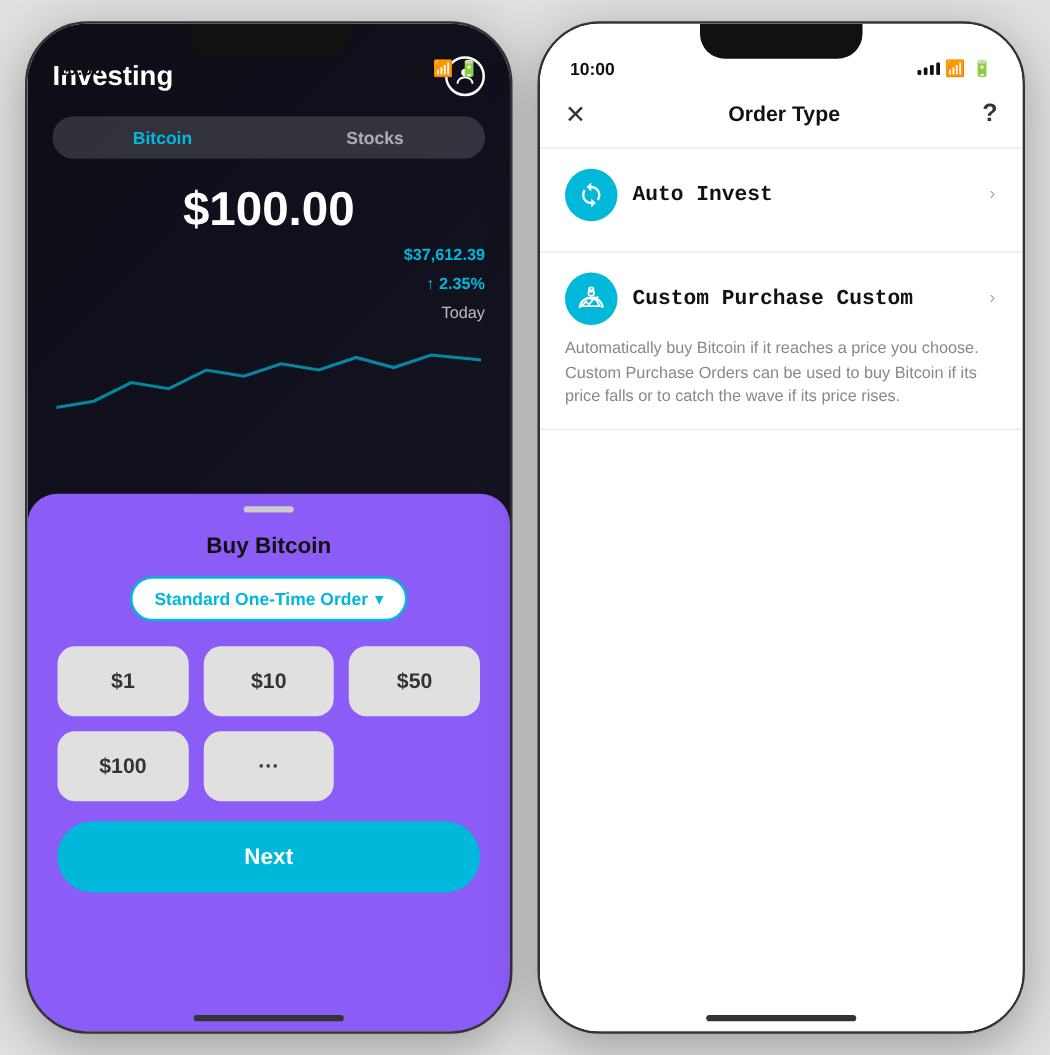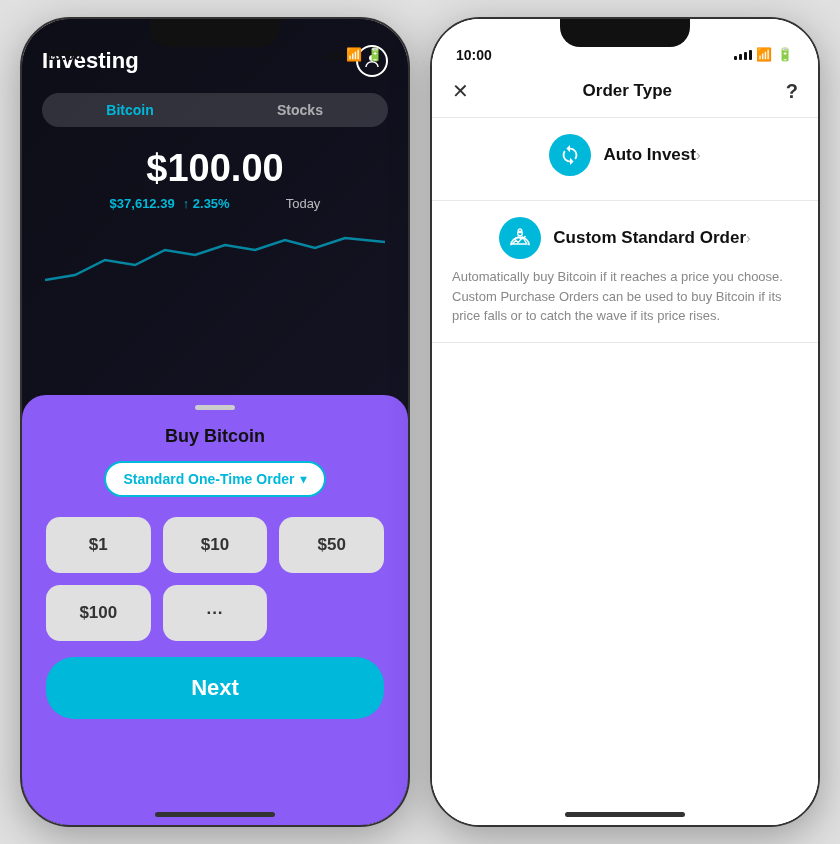--- a/index.html
+++ b/index.html
@@ -129,20 +129,21 @@
       font-weight: 700;
       color: #fff;
     }
     .btc-meta {
       display: flex;
       justify-content: center;
       align-items: flex-end;
       gap: 8px;
       margin-top: 6px;
       font-size: 13px;
+      flex-direction: column;
     }
     .btc-usd { color: #00b8d9; font-weight: 600; }
     .btc-change { color: #00b8d9; font-weight: 600; }
     .btc-today { color: rgba(255,255,255,0.7); margin-left: 48px; }
 
     .chart-area {
       height: 70px;
       display: flex;
       align-items: center;
       justify-content: center;
@@ -204,21 +205,21 @@
       font-size: 17px;
       font-weight: 600;
       color: #333;
     }
 
     .next-btn {
       background: #00b8d9;
       border-radius: 28px;
       padding: 18px 0;
       text-align: center;
-      font-size: 22px;
+      font-size: 18px;
       font-weight: 700;
       color: #fff;
       margin-top: 8px;
     }
 
     .home-indicator {
       position: absolute;
       bottom: 8px;
       left: 50%;
       transform: translateX(-50%);
@@ -259,22 +260,23 @@
       color: #333;
     }
 
     .order-option {
       padding: 16px 20px;
       border-bottom: 1px solid #e8e8e8;
     }
     .order-option-row {
       display: flex;
       align-items: center;
-      justify-content: center;
+      justify-content: space-between;
       margin-bottom: 8px;
+      font-family: Liberation Mono, monospace;
     }
     .option-left {
       display: flex;
       align-items: center;
       gap: 12px;
     }
     .option-icon {
       width: 42px; height: 42px;
       border-radius: 50%;
       background: #00b8d9;
@@ -425,21 +427,21 @@
         <div class="order-option-row">
           <div class="option-left">
             <div class="option-icon">
               <svg width="22" height="22" viewBox="0 0 24 24" fill="white">
                 <path d="M3.5 18.5l4-4 2.5 2.5 5-6 4.5 7.5H3.5zM12 6c1.1 0 2-.9 2-2s-.9-2-2-2-2 .9-2 2 .9 2 2 2z" fill="none" stroke="white" stroke-width="1.5"></path>
                 <path d="M2 20c0-5 4.5-9 10-9s10 4 10 9" fill="none" stroke="white" stroke-width="1.8"></path>
                 <circle cx="12" cy="7" r="2.5" fill="none" stroke="white" stroke-width="1.5"></circle>
                 <path d="M6 14 Q9 10 12 12 Q15 14 18 10" fill="none" stroke="white" stroke-width="1.8"></path>
               </svg>
             </div>
-            <span class="option-name">Custom Standard Order</span>
+            <span class="option-name">Custom Purchase Custom</span>
           </div>
           <span class="option-chevron">›</span>
         </div>
         <p class="option-desc">Automatically buy Bitcoin if it reaches a price you choose. Custom Purchase Orders can be used to buy Bitcoin if its price falls or to catch the wave if its price rises.</p>
       </div>
 
     </div>
     <div class="home-indicator"></div>
   </div>
 </div>

